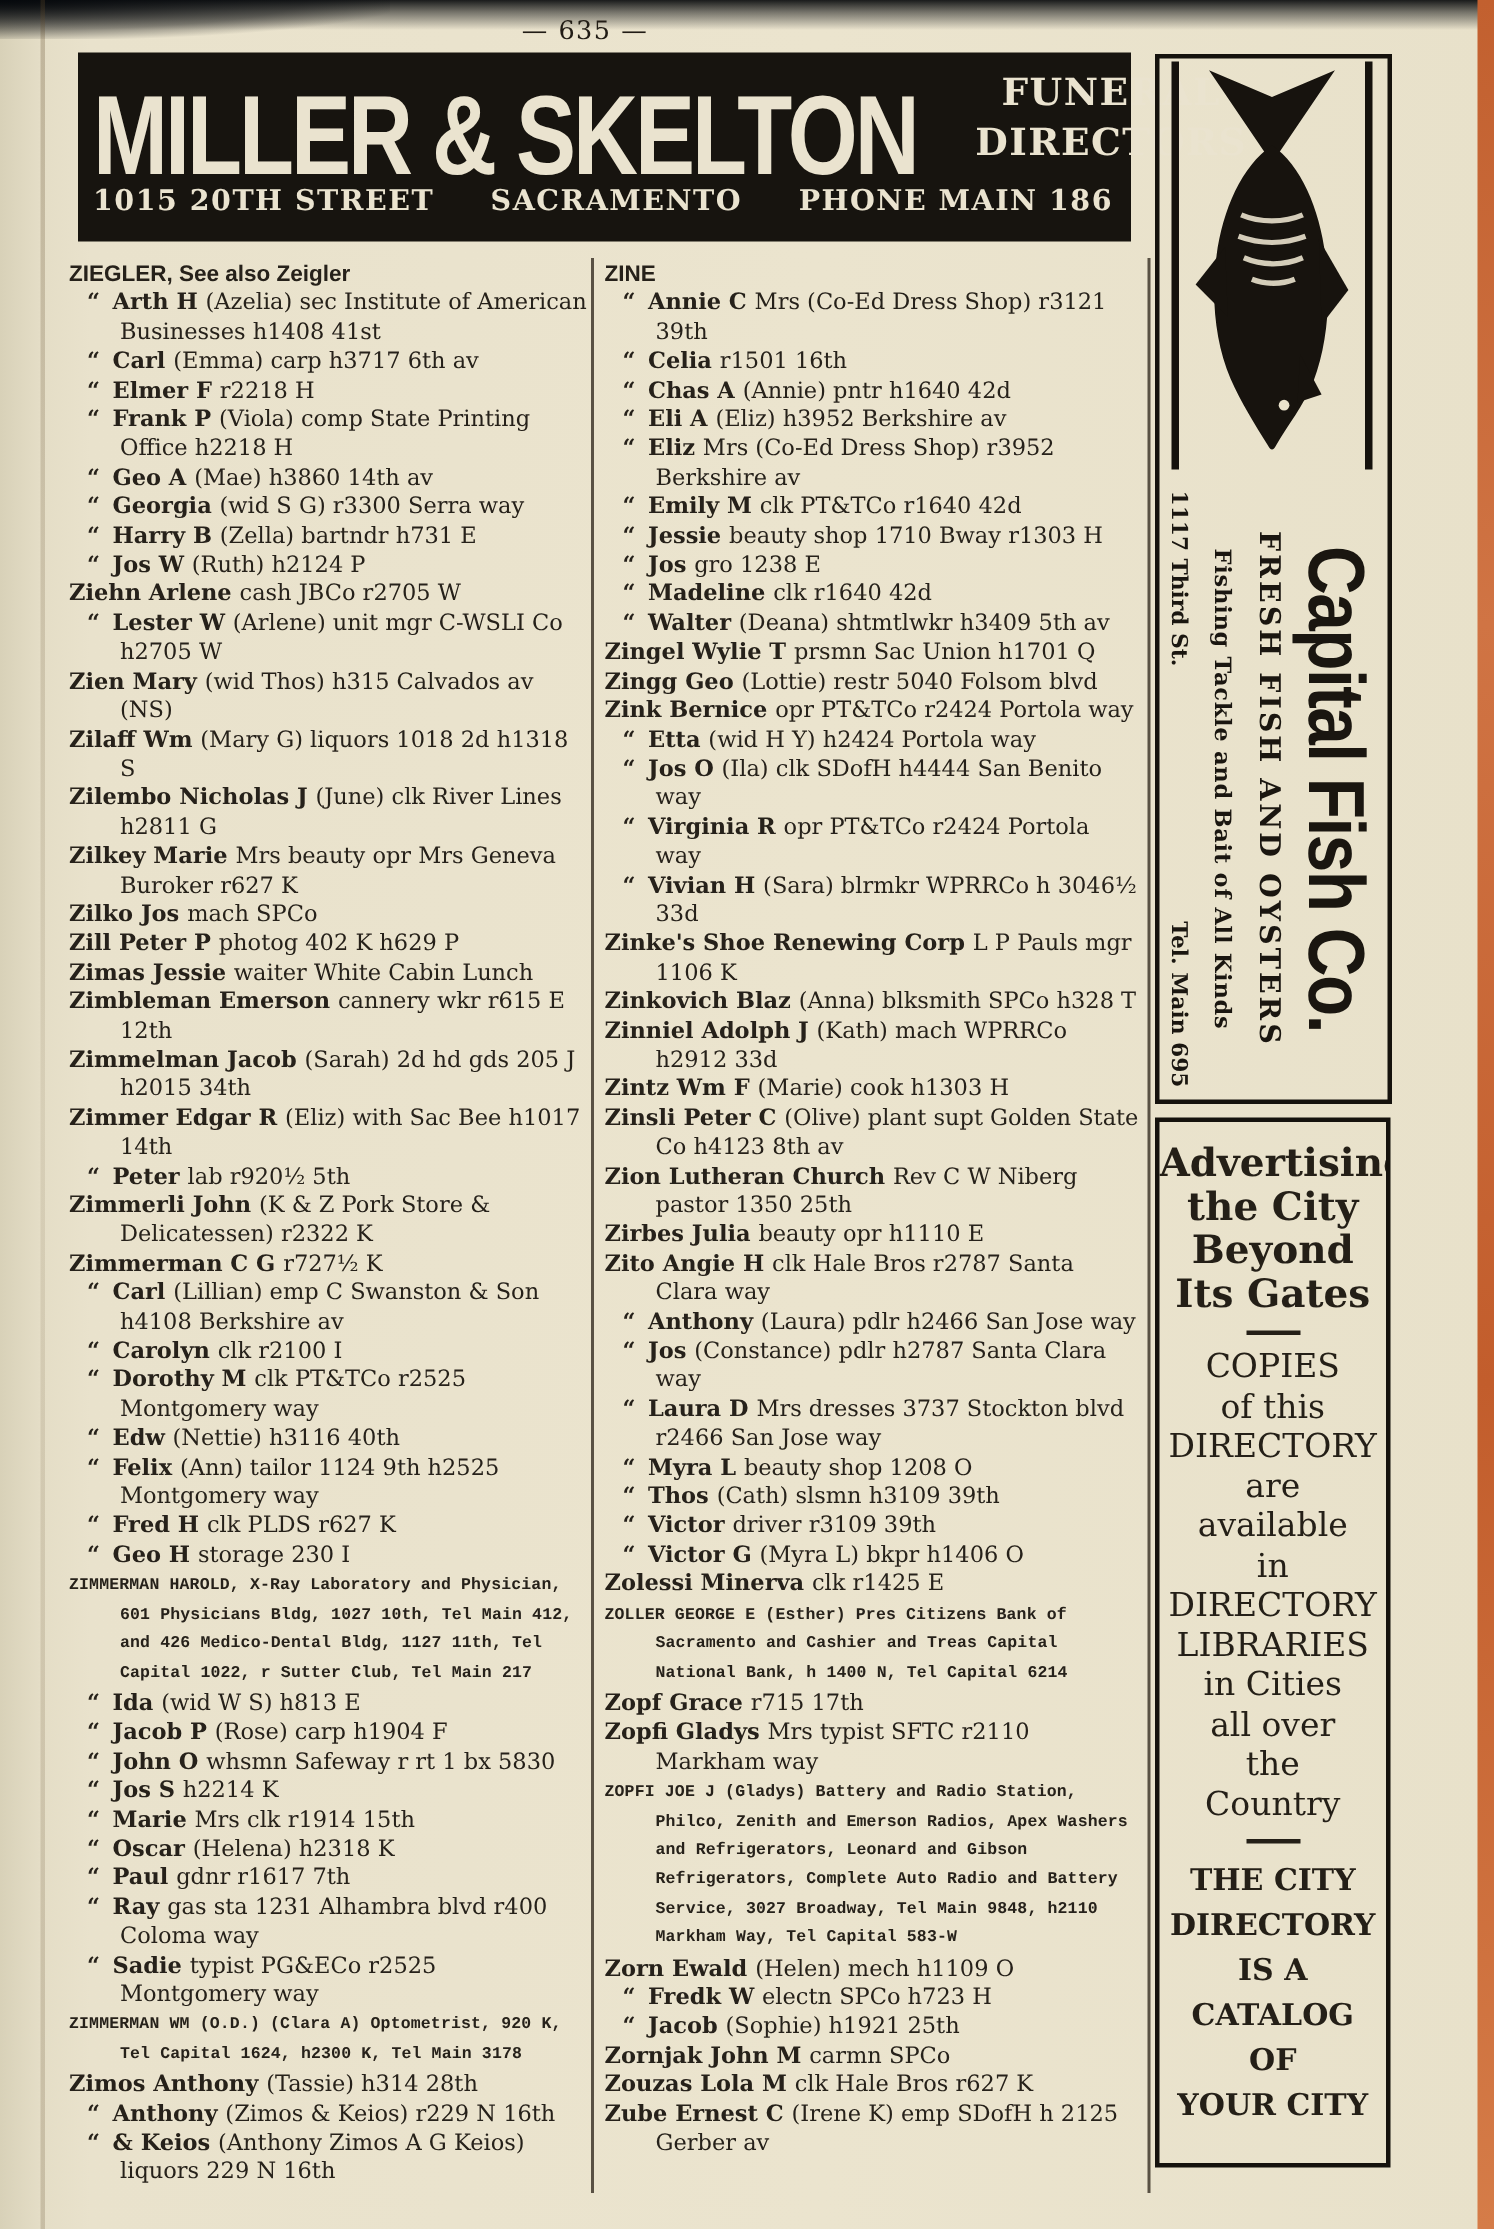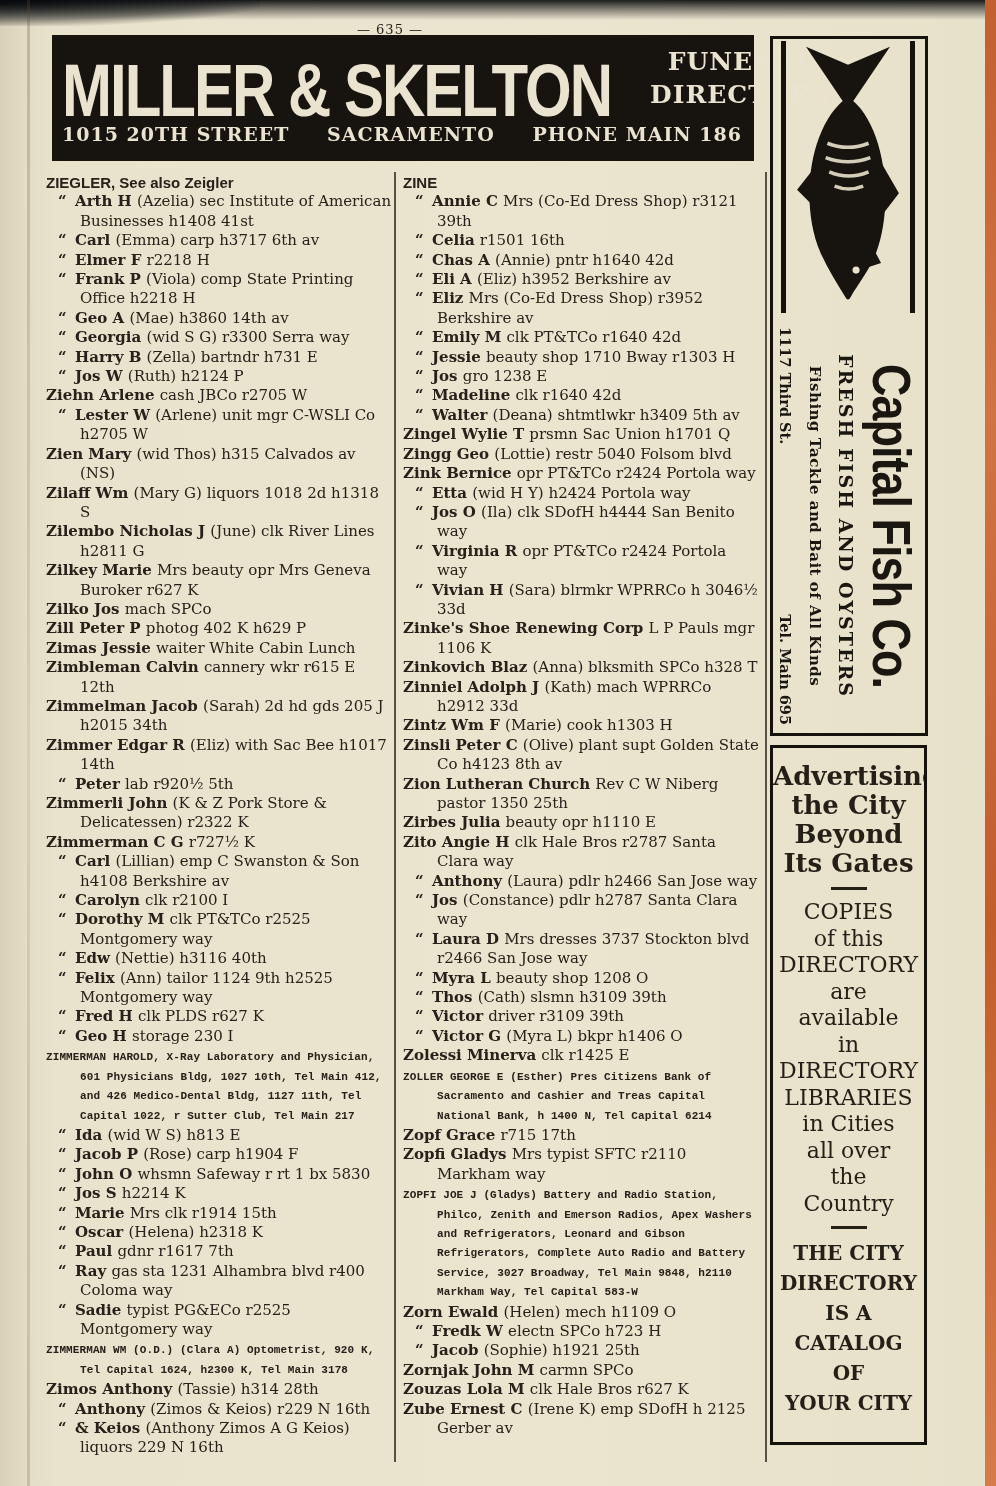--- a/index.html
+++ b/index.html
@@ -10,22 +10,22 @@
   
   .top-shadow{position:absolute;left:0;top:0;width:100%;height:20px;
       background:linear-gradient(180deg,rgba(8,10,12,.92) 0%,rgba(20,22,24,.55) 40%,rgba(20,22,24,0) 100%);}
   .top-shadow-left{position:absolute;left:0;top:0;width:260px;height:26px;
       background:radial-gradient(ellipse at 0 0,rgba(5,8,12,.95) 0%,rgba(5,8,12,.4) 55%,rgba(5,8,12,0) 75%);}
   .left-crease{position:absolute;left:27px;top:0;width:3px;height:100%;
       background:linear-gradient(180deg,rgba(96,74,42,.28),rgba(96,74,42,.10) 50%,rgba(96,74,42,.22));}
   .right-edge{position:absolute;left:985px;top:0;width:11px;height:100%;
       background:linear-gradient(180deg,#c2602f,#d07444 28%,#c25d2c 62%,#d57c48 100%);}
 
-  .page-number{position:absolute;left:0;top:22px;width:780px;text-align:center;
-      font-size:13px;letter-spacing:1px;color:#211c15;}
+  .page-number{position:absolute;left:0;top:11px;width:780px;text-align:center;
+      font-size:17px;letter-spacing:1px;color:#211c15;}
 
   
   .header-ad{position:absolute;left:52px;top:35px;width:702px;height:126px;
       background:#17140f;color:#eae3cf;box-sizing:border-box;padding:4px 12px 6px 10px;}
   .header-ad .toprow{display:flex;align-items:flex-start;justify-content:space-between;height:82px;gap:39px;}
   .ad-name{font-family:"Liberation Sans",sans-serif;font-weight:700;font-size:60px;
       letter-spacing:-2px;transform:scaleY(1.25);transform-origin:left top;white-space:nowrap;margin-top:8px;}
   .ad-fd{font-family:"DejaVu Serif",serif;font-weight:700;font-size:25px;line-height:33px;
       text-align:center;letter-spacing:1px;margin-top:6px;}
   .header-ad .botrow{display:flex;justify-content:space-between;align-items:baseline;
@@ -114,21 +114,21 @@
       <div class="entry d"><span class="ditto">“</span><b>Jos W </b>(Ruth) h2124 P</div>
       <div class="entry"><b>Ziehn Arlene </b>cash JBCo r2705 W</div>
       <div class="entry d"><span class="ditto">“</span><b>Lester W </b>(Arlene) unit mgr C-WSLI Co h2705 W</div>
       <div class="entry"><b>Zien Mary </b>(wid Thos) h315 Calvados av (NS)</div>
       <div class="entry"><b>Zilaff Wm </b>(Mary G) liquors 1018 2d h1318 S</div>
       <div class="entry"><b>Zilembo Nicholas J </b>(June) clk River Lines h2811 G</div>
       <div class="entry"><b>Zilkey Marie </b>Mrs beauty opr Mrs Geneva Buroker r627 K</div>
       <div class="entry"><b>Zilko Jos </b>mach SPCo</div>
       <div class="entry"><b>Zill Peter P </b>photog 402 K h629 P</div>
       <div class="entry"><b>Zimas Jessie </b>waiter White Cabin Lunch</div>
-      <div class="entry"><b>Zimbleman Calvin </b>cannery wkr r615 E 12th</div>
+      <div class="entry"><b>Zimbleman Emerson </b>cannery wkr r615 E 12th</div>
       <div class="entry"><b>Zimmelman Jacob </b>(Sarah) 2d hd gds 205 J h2015 34th</div>
       <div class="entry"><b>Zimmer Edgar R </b>(Eliz) with Sac Bee h1017 14th</div>
       <div class="entry d"><span class="ditto">“</span><b>Peter </b>lab r920½ 5th</div>
       <div class="entry"><b>Zimmerli John </b>(K &amp; Z Pork Store &amp; Delicatessen) r2322 K</div>
       <div class="entry"><b>Zimmerman C G </b>r727½ K</div>
       <div class="entry d"><span class="ditto">“</span><b>Carl </b>(Lillian) emp C Swanston &amp; Son h4108 Berkshire av</div>
       <div class="entry d"><span class="ditto">“</span><b>Carolyn </b>clk r2100 I</div>
       <div class="entry d"><span class="ditto">“</span><b>Dorothy M </b>clk PT&amp;TCo r2525 Montgomery way</div>
       <div class="entry d"><span class="ditto">“</span><b>Edw </b>(Nettie) h3116 40th</div>
       <div class="entry d"><span class="ditto">“</span><b>Felix </b>(Ann) tailor 1124 9th h2525 Montgomery way</div>

